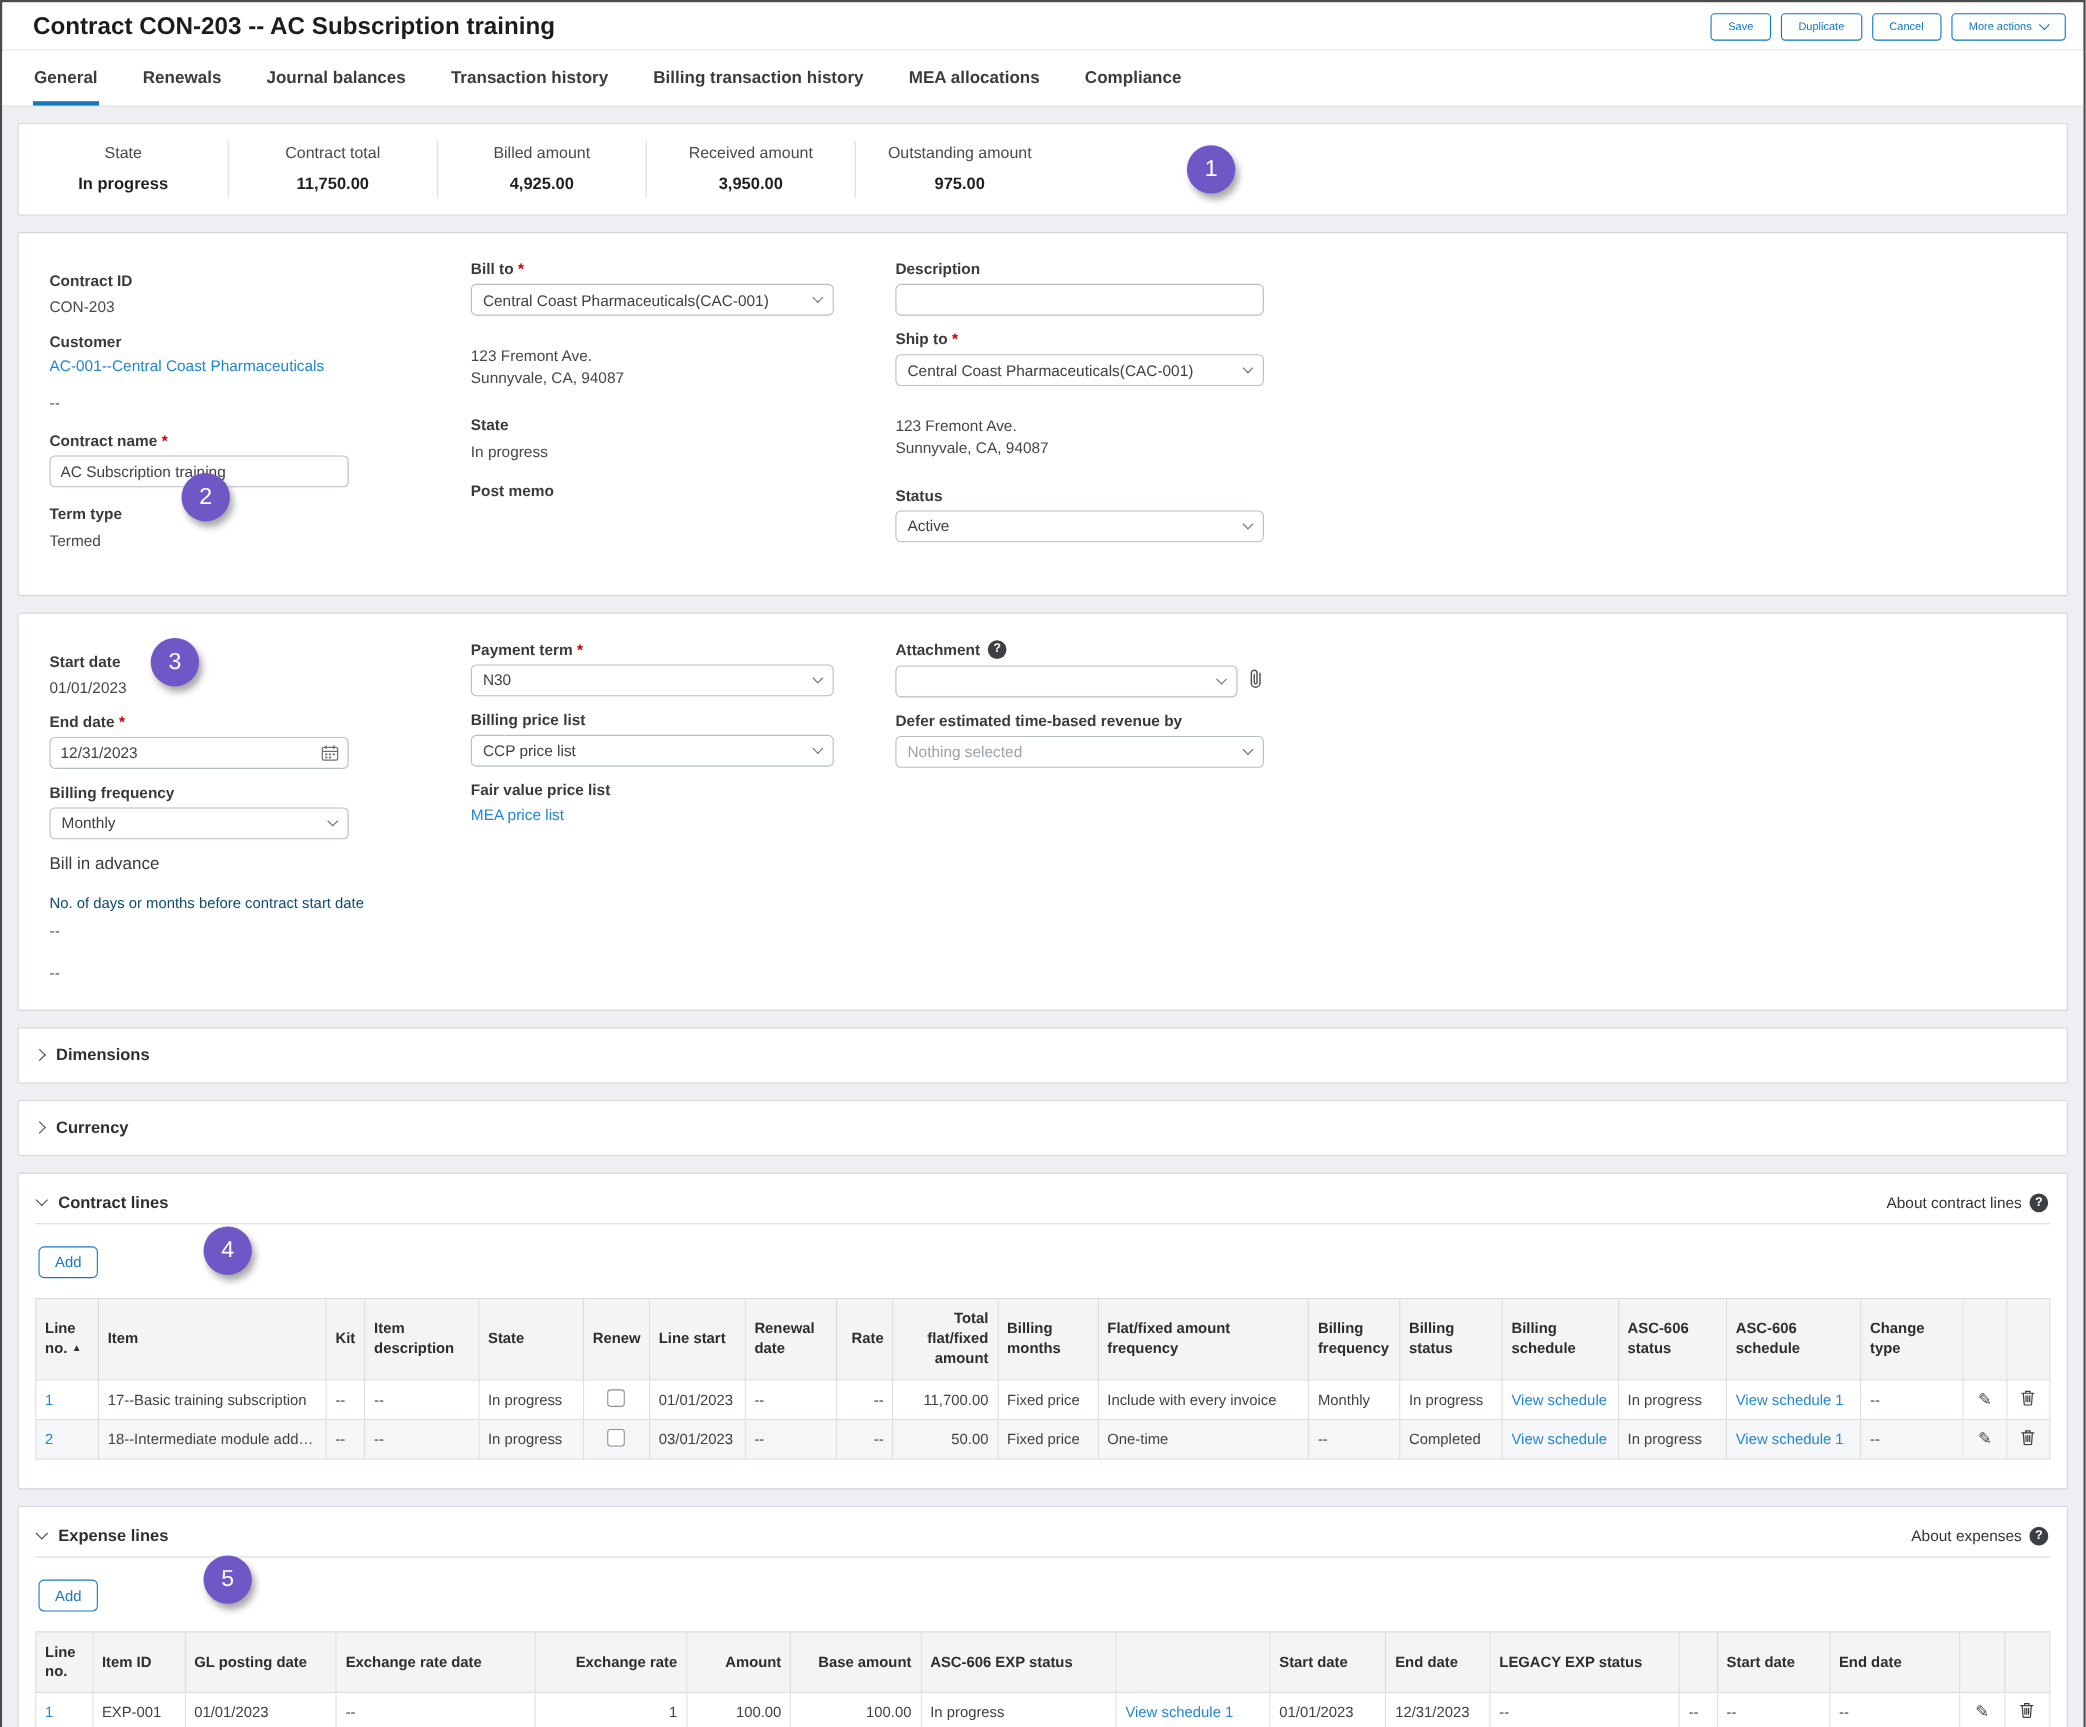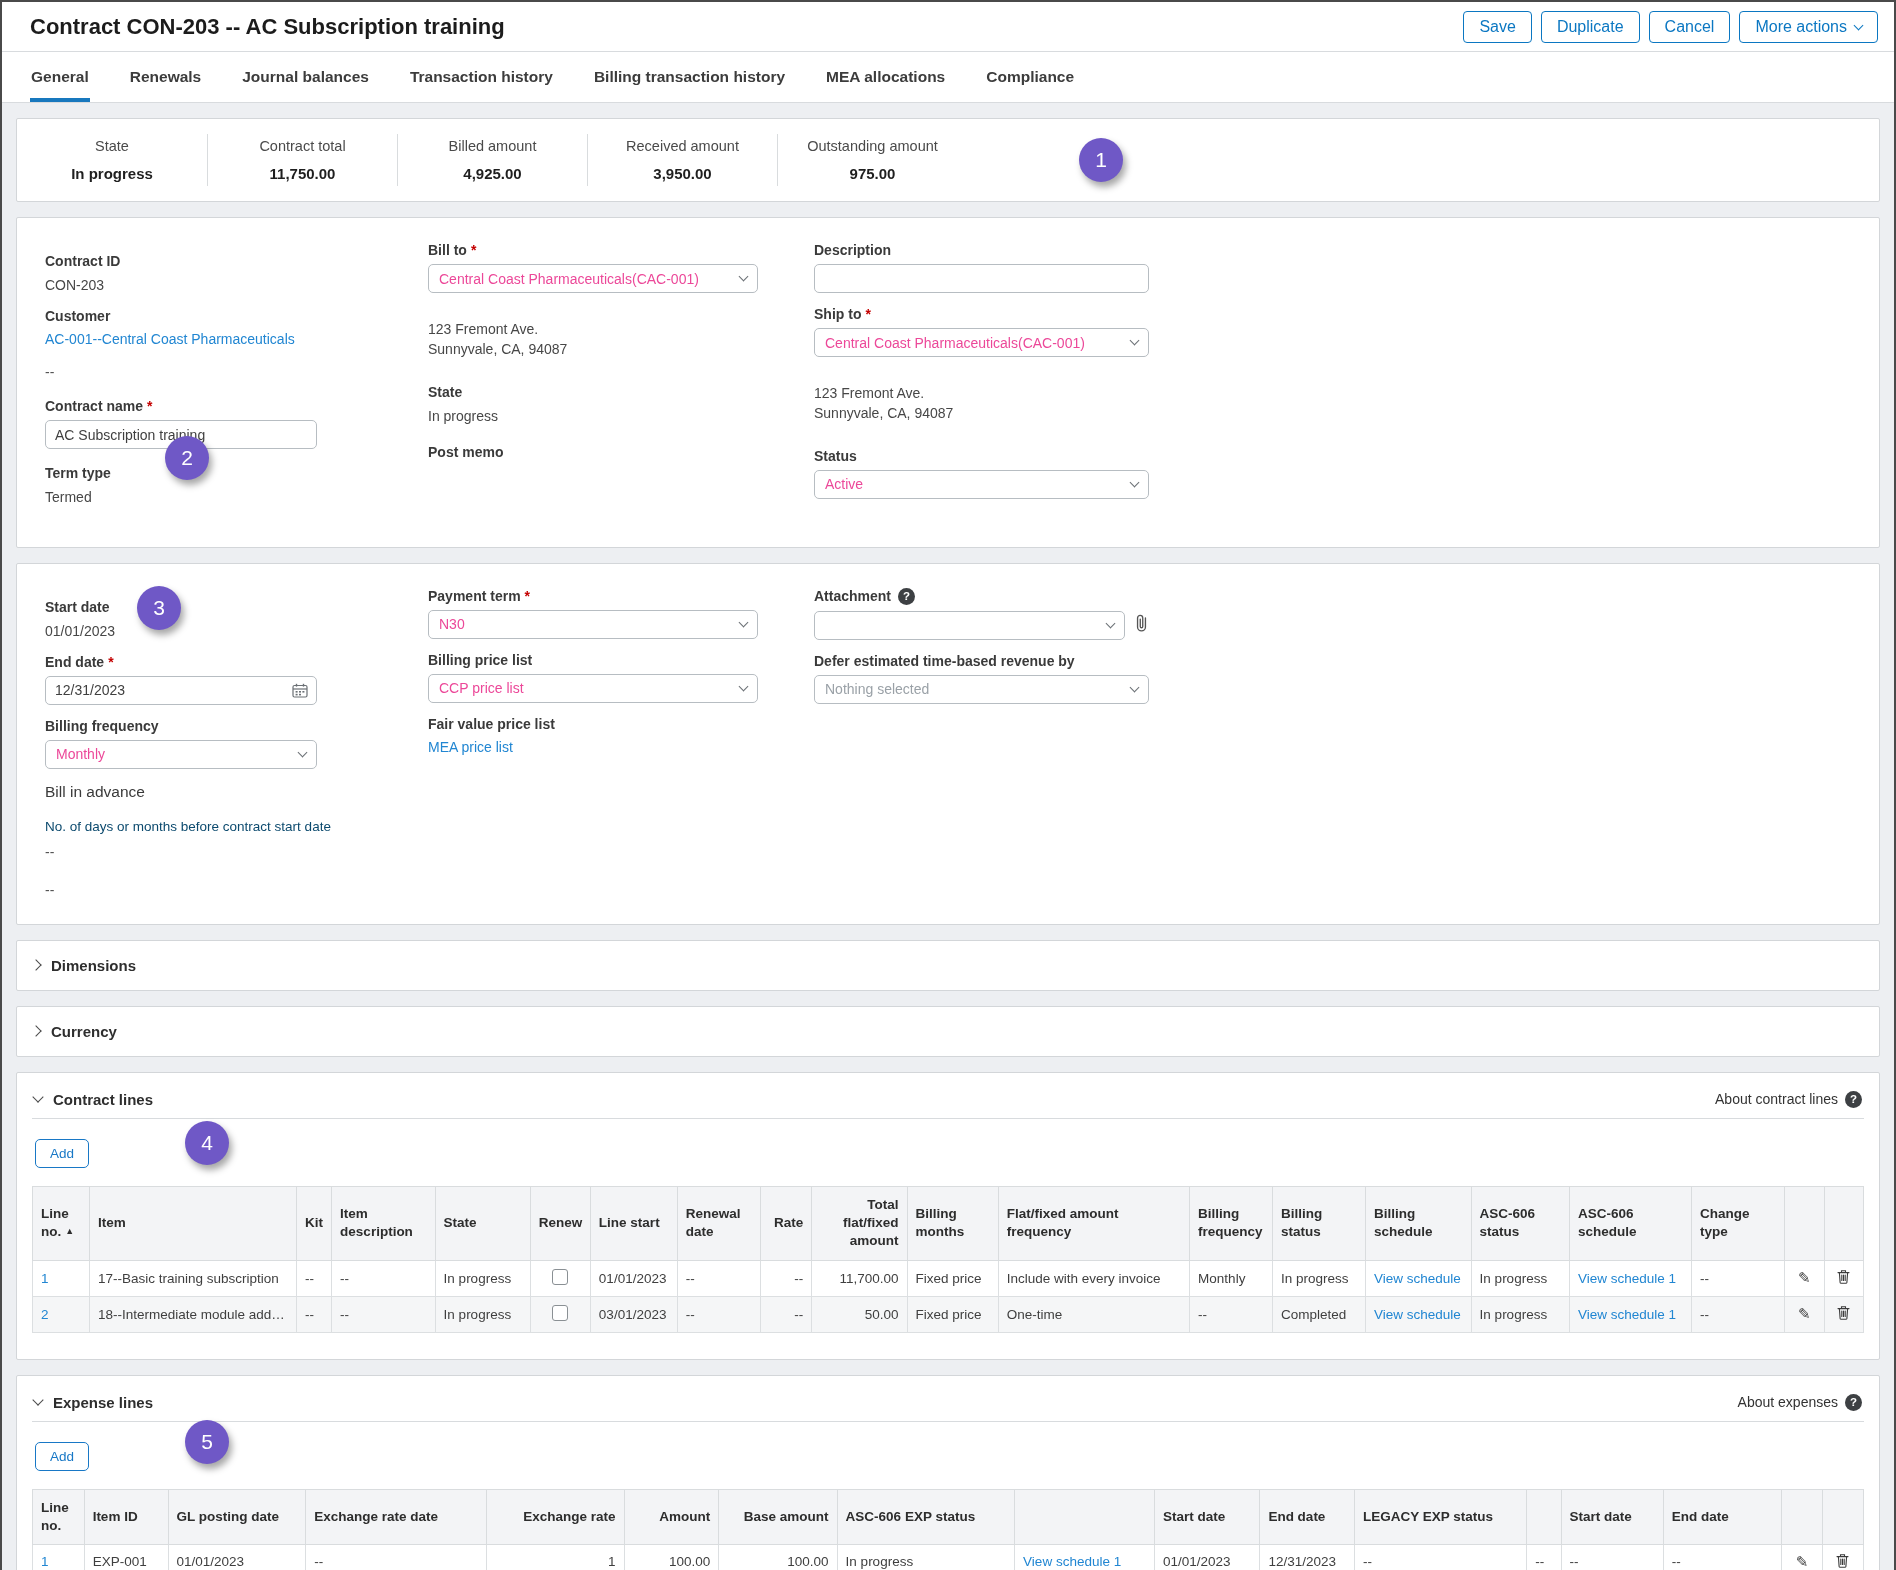--- a/index.html
+++ b/index.html
@@ -14,21 +14,21 @@
   
   .header {
     display:flex; align-items:center; justify-content:space-between;
     padding:9px 16px 8px 28px;
     border-bottom:1px solid #d8dbde;
   }
   .page-title { font-size:22px; font-weight:bold; color:#1c1c1c; }
   .header-actions { display:flex; gap:9px; }
   .btn {
     background:#fff; border:1px solid #0b77c2; color:#0b77c2;
-    border-radius:4px; padding:6px 15px; font-size:16px;
+    border-radius:4px; padding:6px 15px; font-size:10px;
     display:flex; align-items:center; gap:8px; cursor:pointer;
     font-family:inherit;
   }
   .chev {
     width:7px; height:7px; border-right:1.6px solid #6b7075; border-bottom:1.6px solid #6b7075;
     transform:rotate(45deg); display:inline-block; margin-top:-4px; flex:none;
   }
   .chev.blue { border-color:#0b77c2; }
   .chev-right {
     width:8px; height:8px; border-right:1.6px solid #4a4a4a; border-bottom:1.6px solid #4a4a4a;
@@ -86,21 +86,21 @@
     height:29px; width:100%; border:1px solid #b7bdc2; border-radius:5px;
     padding:0 9px; font-size:14px; color:#3f3f3f; font-family:inherit; background:#fff;
   }
   .tinput.short { width:272px; }
   .select {
     height:29px; border:1px solid #b7bdc2; border-radius:5px; background:#fff;
     padding:0 10px; display:flex; align-items:center; justify-content:space-between;
     cursor:pointer; gap:8px;
   }
   .select.short { width:272px; }
-  .select-value { font-size:14px; color:#ec4899; white-space:nowrap; overflow:hidden; }
+  .select-value { font-size:14px; color:#404040; white-space:nowrap; overflow:hidden; }
   .select.placeholder .select-value { color:#9aa1a7; }
   .input-iconwrap { position:relative; width:272px; }
   .input-iconwrap .tinput { padding-right:32px; }
   .input-icon { position:absolute; right:9px; top:7px; }
   .attach-row { display:flex; align-items:center; gap:9px; }
   .attach-row .select { flex:1; }
   .help {
     width:17px; height:17px; border-radius:50%; background:#3d4043; color:#fff;
     font-size:11.5px; font-weight:bold; display:inline-flex; align-items:center;
     justify-content:center; margin-left:7px; flex:none;

